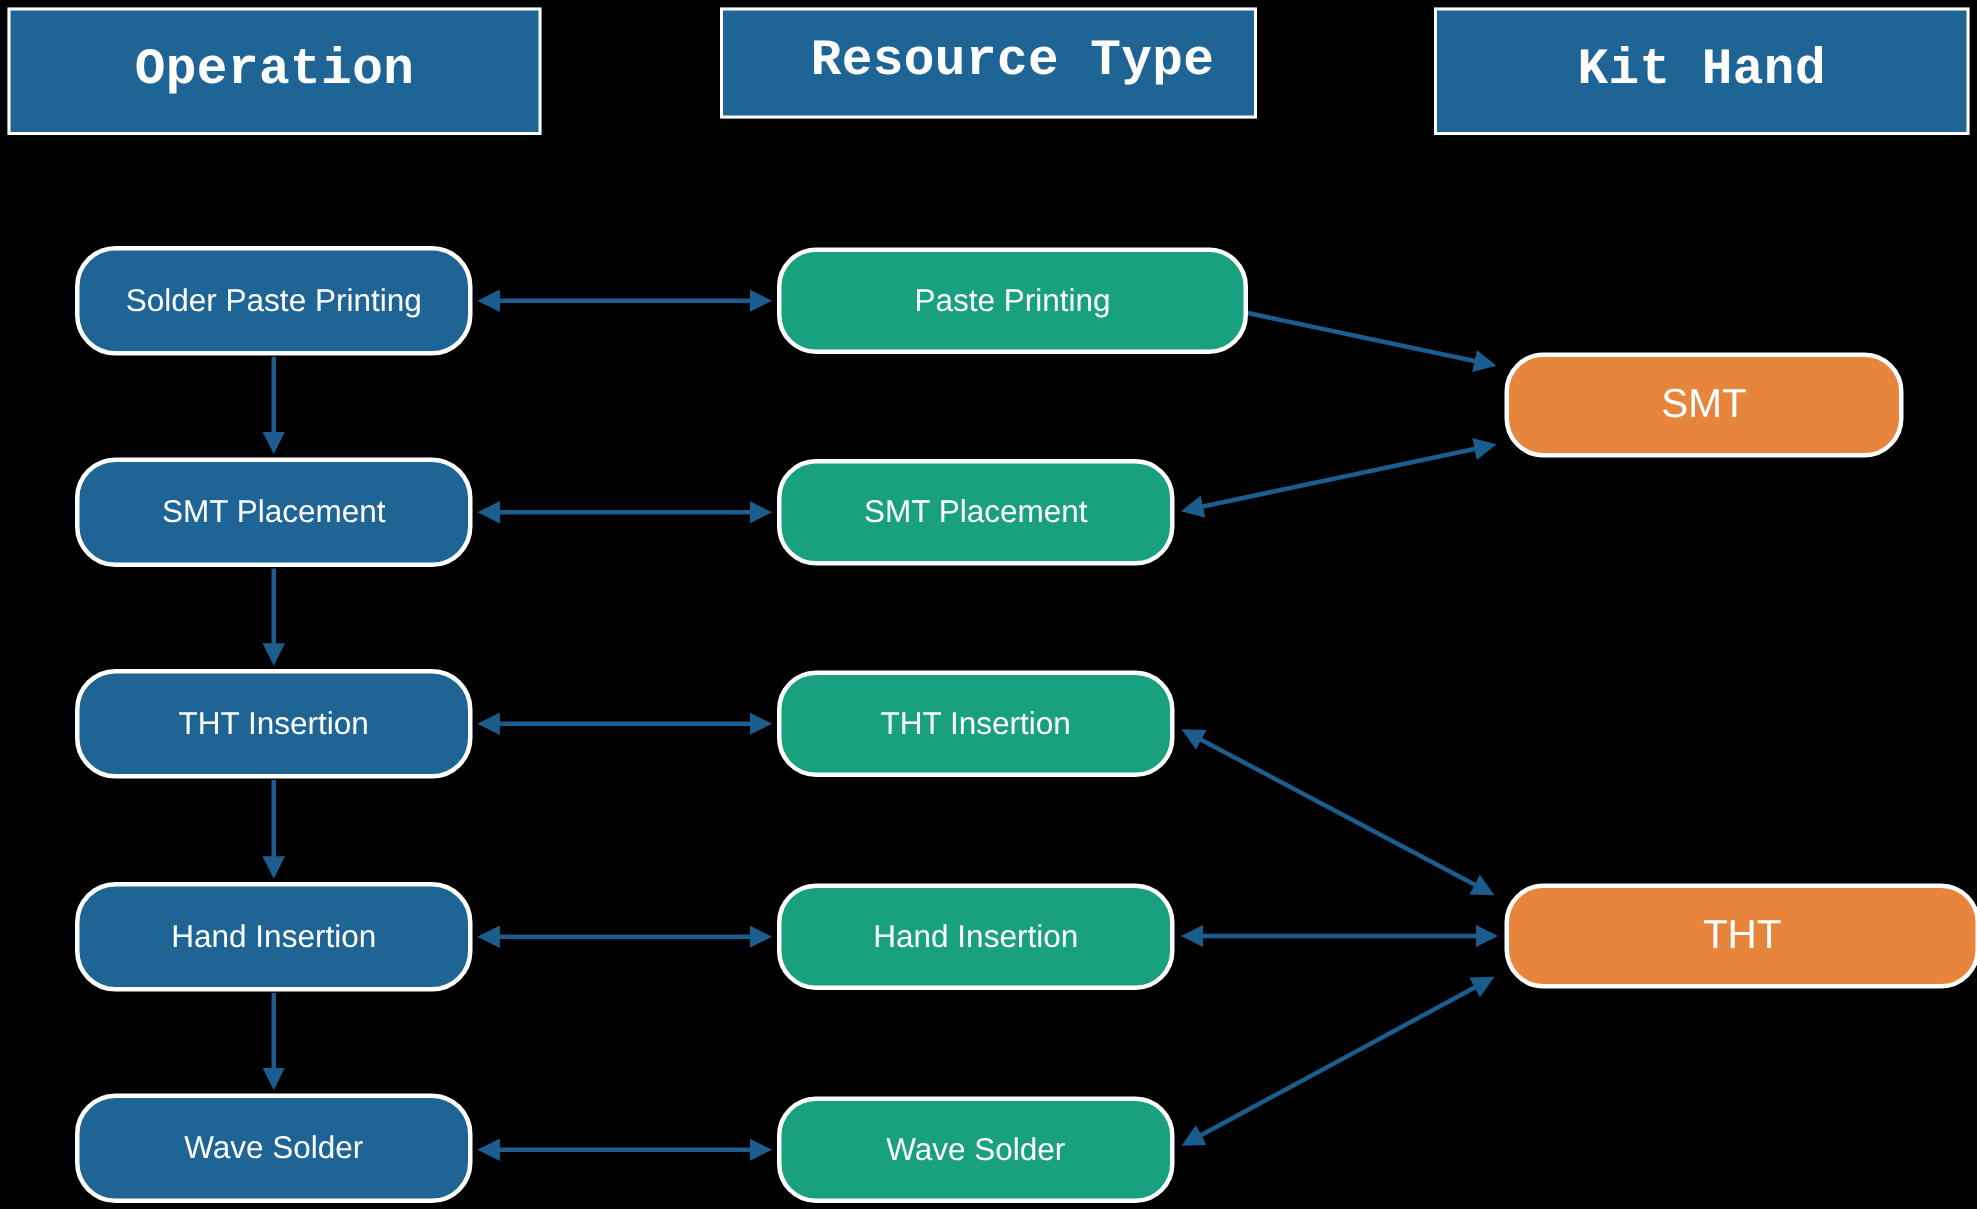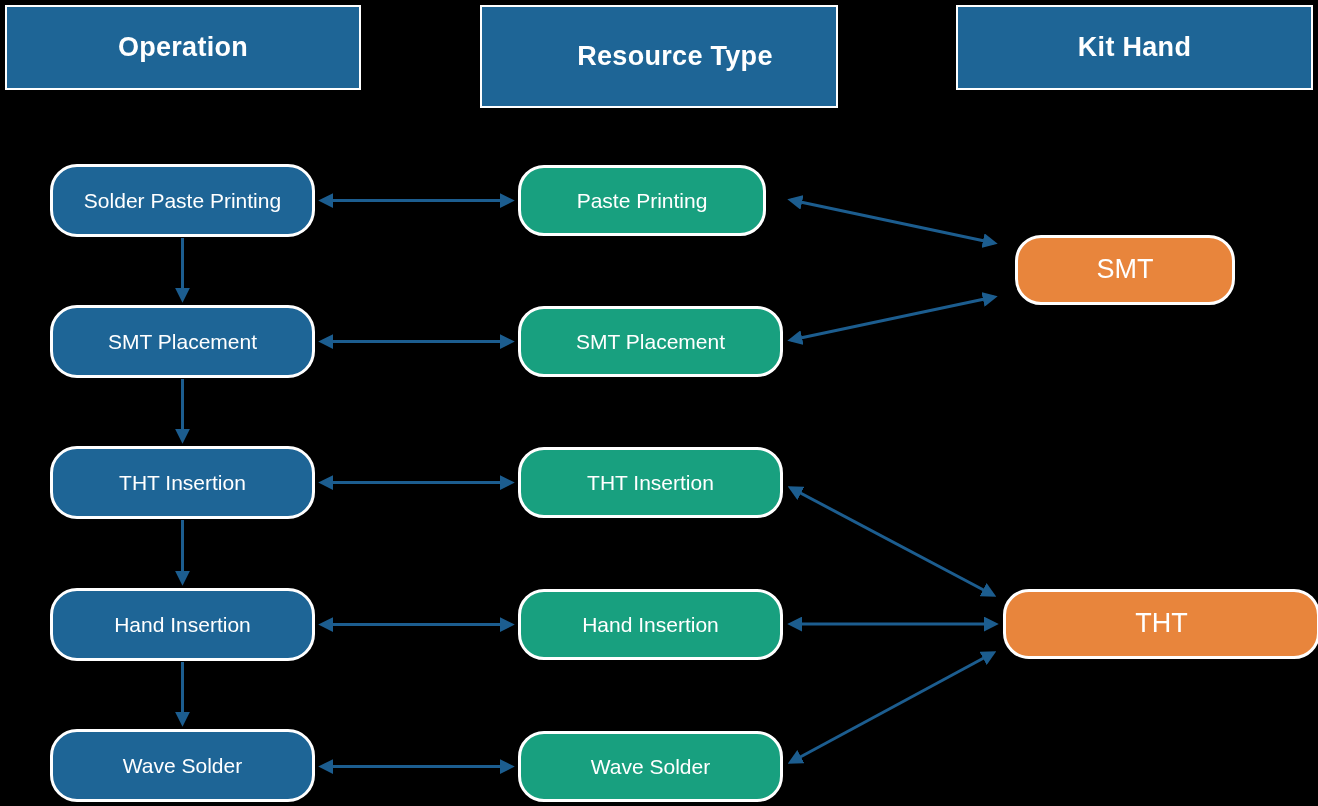--- a/index.html
+++ b/index.html
@@ -21,23 +21,24 @@
     display: flex; align-items: center; justify-content: center;
     text-align: center;
     color: var(--text, #ffffff);
     border: 3px solid var(--node-border, #ffffff);
     line-height: 1.1;
     white-space: nowrap;
   }
   .header-box {
     background: var(--header-fill, #1e6596);
     border-width: 2px;
-    font-size: 27px;
+    font-size: 34px;
     font-weight: bold;
     letter-spacing: 0.3px;
+    font-family: Liberation Mono, monospace;
   }
   .op-node {
     background: var(--operation-fill, #1e6596);
     border-radius: 27px;
     font-size: 21px;
   }
   .rt-node {
     background: var(--resource-fill, #18a07f);
     border-radius: 26px;
     font-size: 21px;
@@ -72,31 +73,31 @@
     <line class="edge" x1="322" y1="766.5" x2="511" y2="766.5" marker-start="url(#ah)" marker-end="url(#ah)"></line>
 
     <line class="edge" x1="791" y1="200" x2="994" y2="243" marker-start="url(#ah)" marker-end="url(#ah)"></line>
     <line class="edge" x1="994" y1="297" x2="791" y2="340" marker-start="url(#ah)" marker-end="url(#ah)"></line>
     <line class="edge" x1="791" y1="488" x2="993" y2="595" marker-start="url(#ah)" marker-end="url(#ah)"></line>
     <line class="edge" x1="791" y1="624" x2="995" y2="624" marker-start="url(#ah)" marker-end="url(#ah)"></line>
     <line class="edge" x1="791" y1="762" x2="993" y2="653" marker-start="url(#ah)" marker-end="url(#ah)"></line>
   </svg>
 
   <div class="box header-box" style="left:5px; top:5px; width:356px; height:85px;">Operation</div>
-  <div class="box header-box" style="left:480px; top:5px; width:358px; height:103px;padding-left:32px;">Resource Type</div>
+  <div class="box header-box" style="left:480px; top:5px; width:358px; height:74px;padding-left:32px;">Resource Type</div>
   <div class="box header-box" style="left:956px; top:5px; width:357px; height:85px;">Kit Hand</div>
 
   <div class="box op-node" style="left:50px; top:164px; width:265px; height:73px;">Solder Paste Printing</div>
   <div class="box op-node" style="left:50px; top:305px; width:265px; height:73px;">SMT Placement</div>
   <div class="box op-node" style="left:50px; top:446px; width:265px; height:73px;">THT Insertion</div>
   <div class="box op-node" style="left:50px; top:588px; width:265px; height:73px;">Hand Insertion</div>
   <div class="box op-node" style="left:50px; top:729px; width:265px; height:73px;">Wave Solder</div>
 
-  <div class="box rt-node" style="left:518px; top:165px; width:248px; height:71px;">Paste Printing</div>
+  <div class="box rt-node" style="left:518px; top:165px; width:314px; height:71px;">Paste Printing</div>
   <div class="box rt-node" style="left:518px; top:306px; width:265px; height:71px;">SMT Placement</div>
   <div class="box rt-node" style="left:518px; top:447px; width:265px; height:71px;">THT Insertion</div>
   <div class="box rt-node" style="left:518px; top:589px; width:265px; height:71px;">Hand Insertion</div>
   <div class="box rt-node" style="left:518px; top:731px; width:265px; height:71px;">Wave Solder</div>
 
-  <div class="box kit-node" style="left:1003px; top:235px; width:220px; height:70px;margin-left:12px;">SMT</div>
+  <div class="box kit-node" style="left:1003px; top:235px; width:266px; height:70px;">SMT</div>
   <div class="box kit-node" style="left:1003px; top:589px; width:317px; height:70px;">THT</div>
 
 </div>
 
 </body></html>

